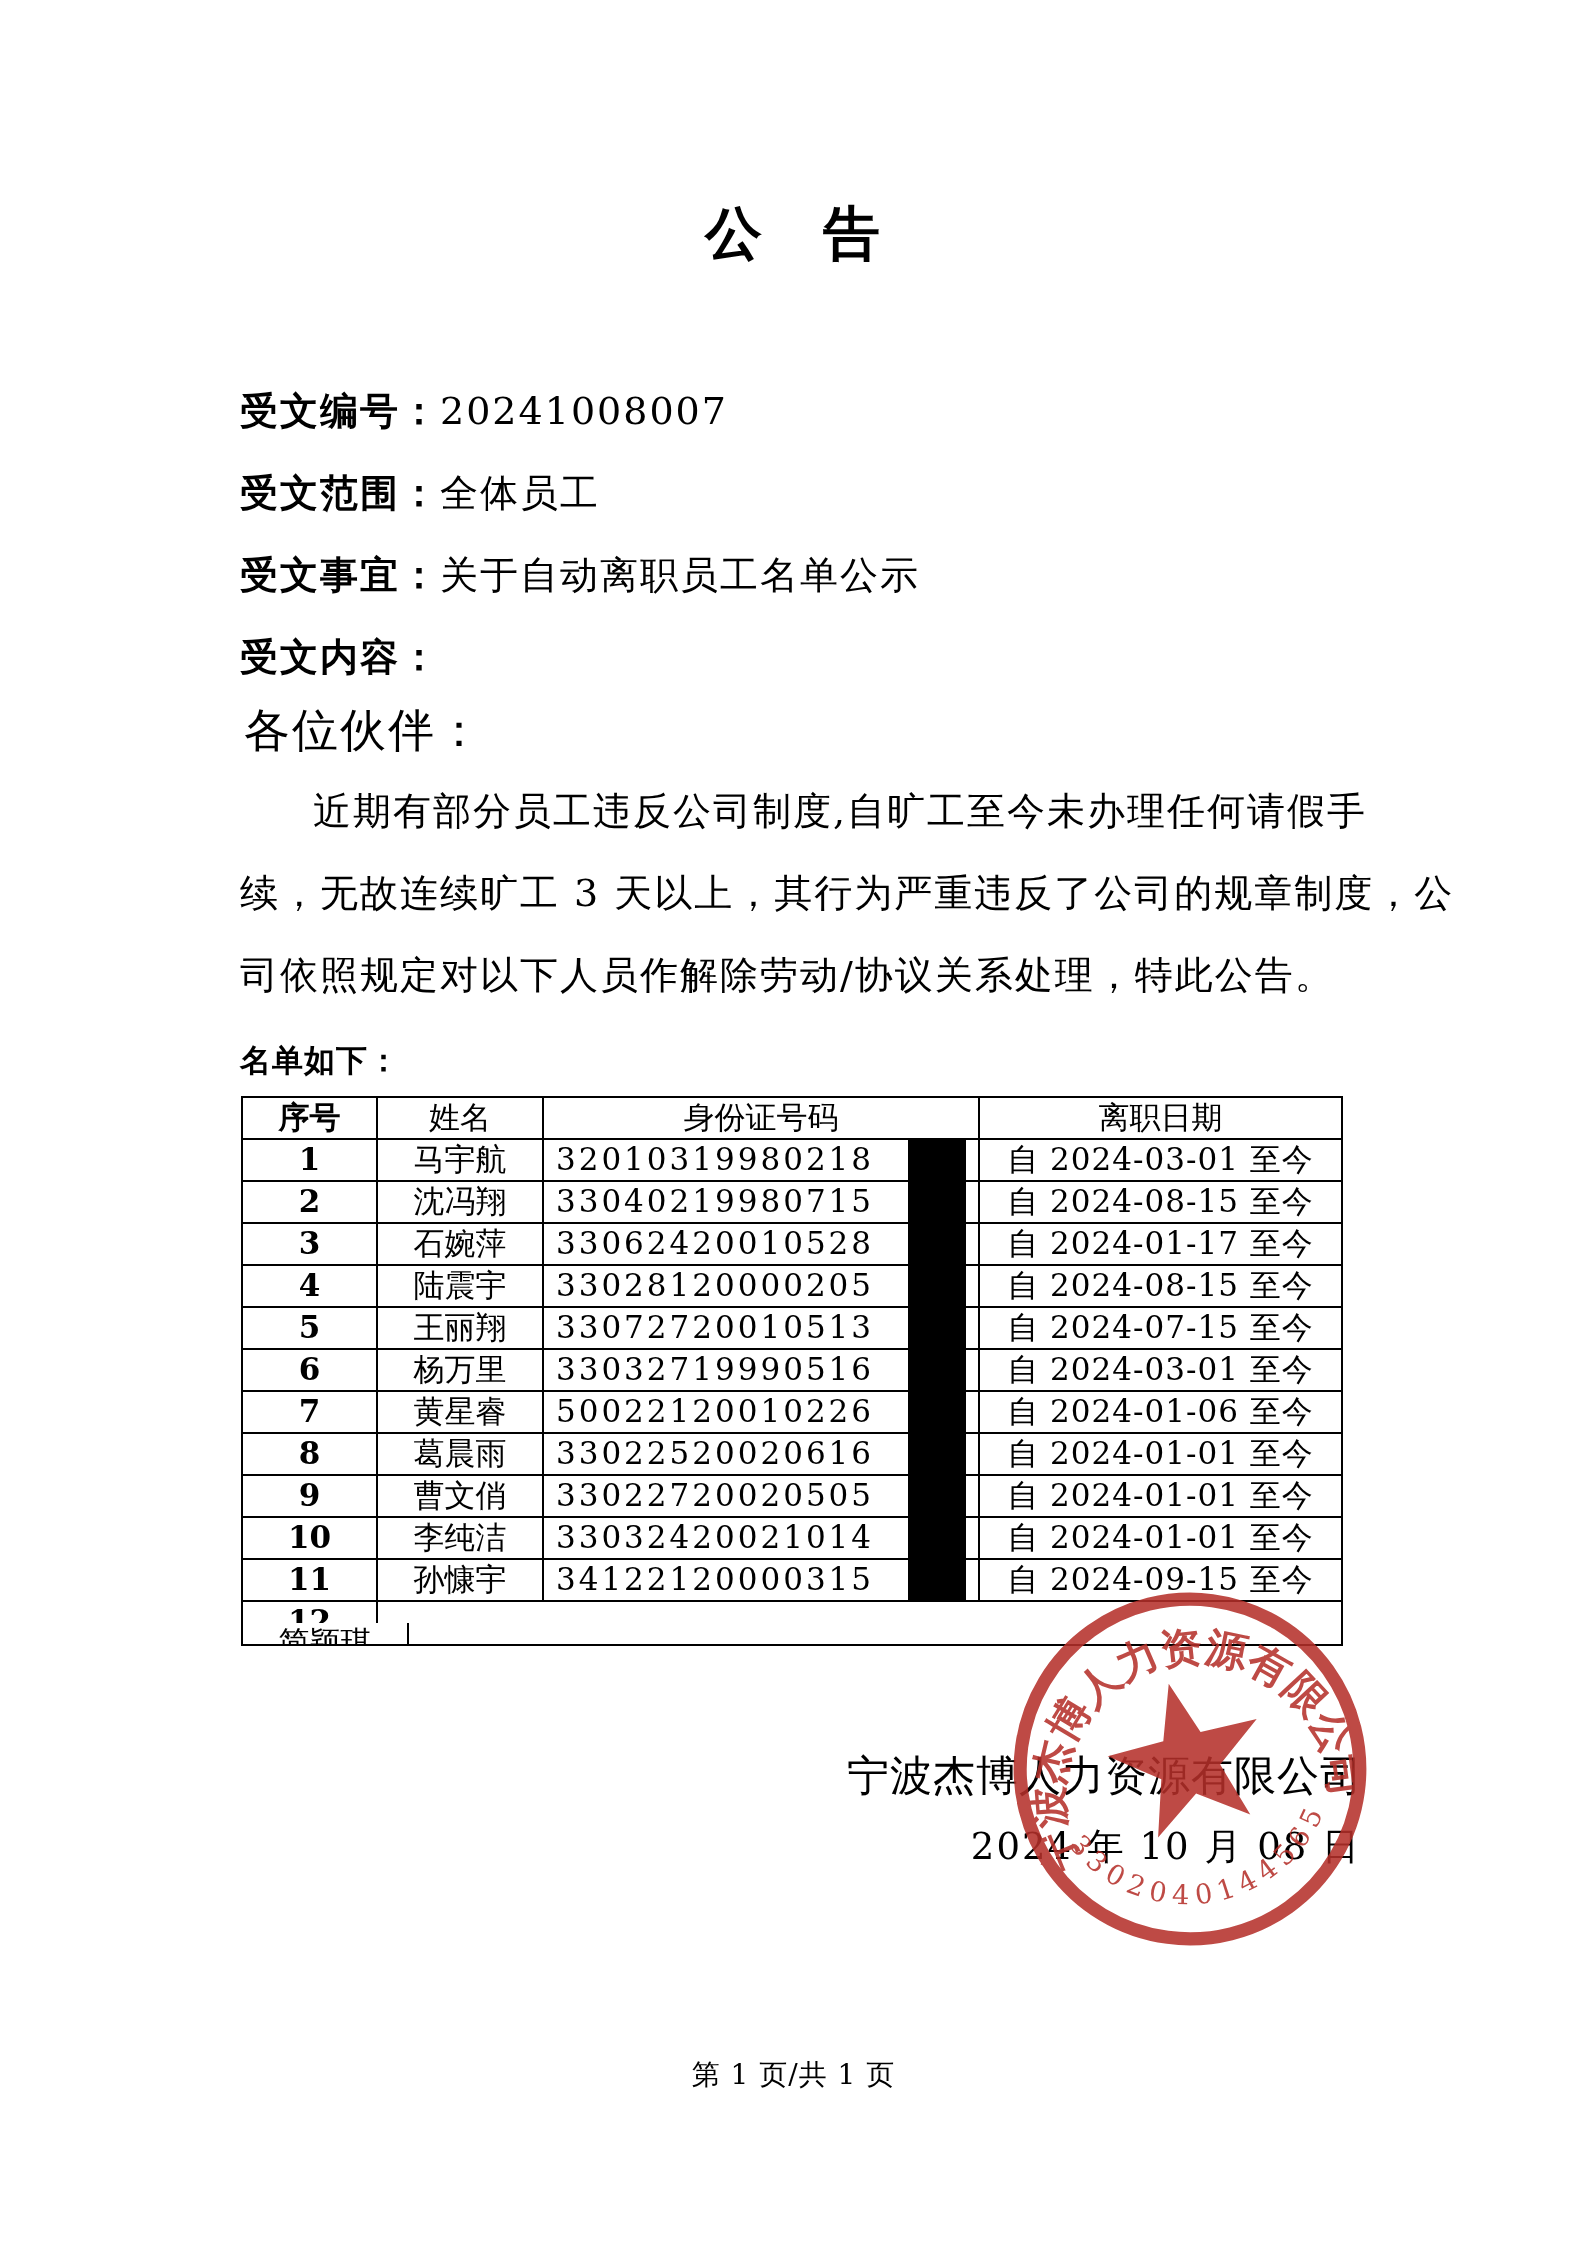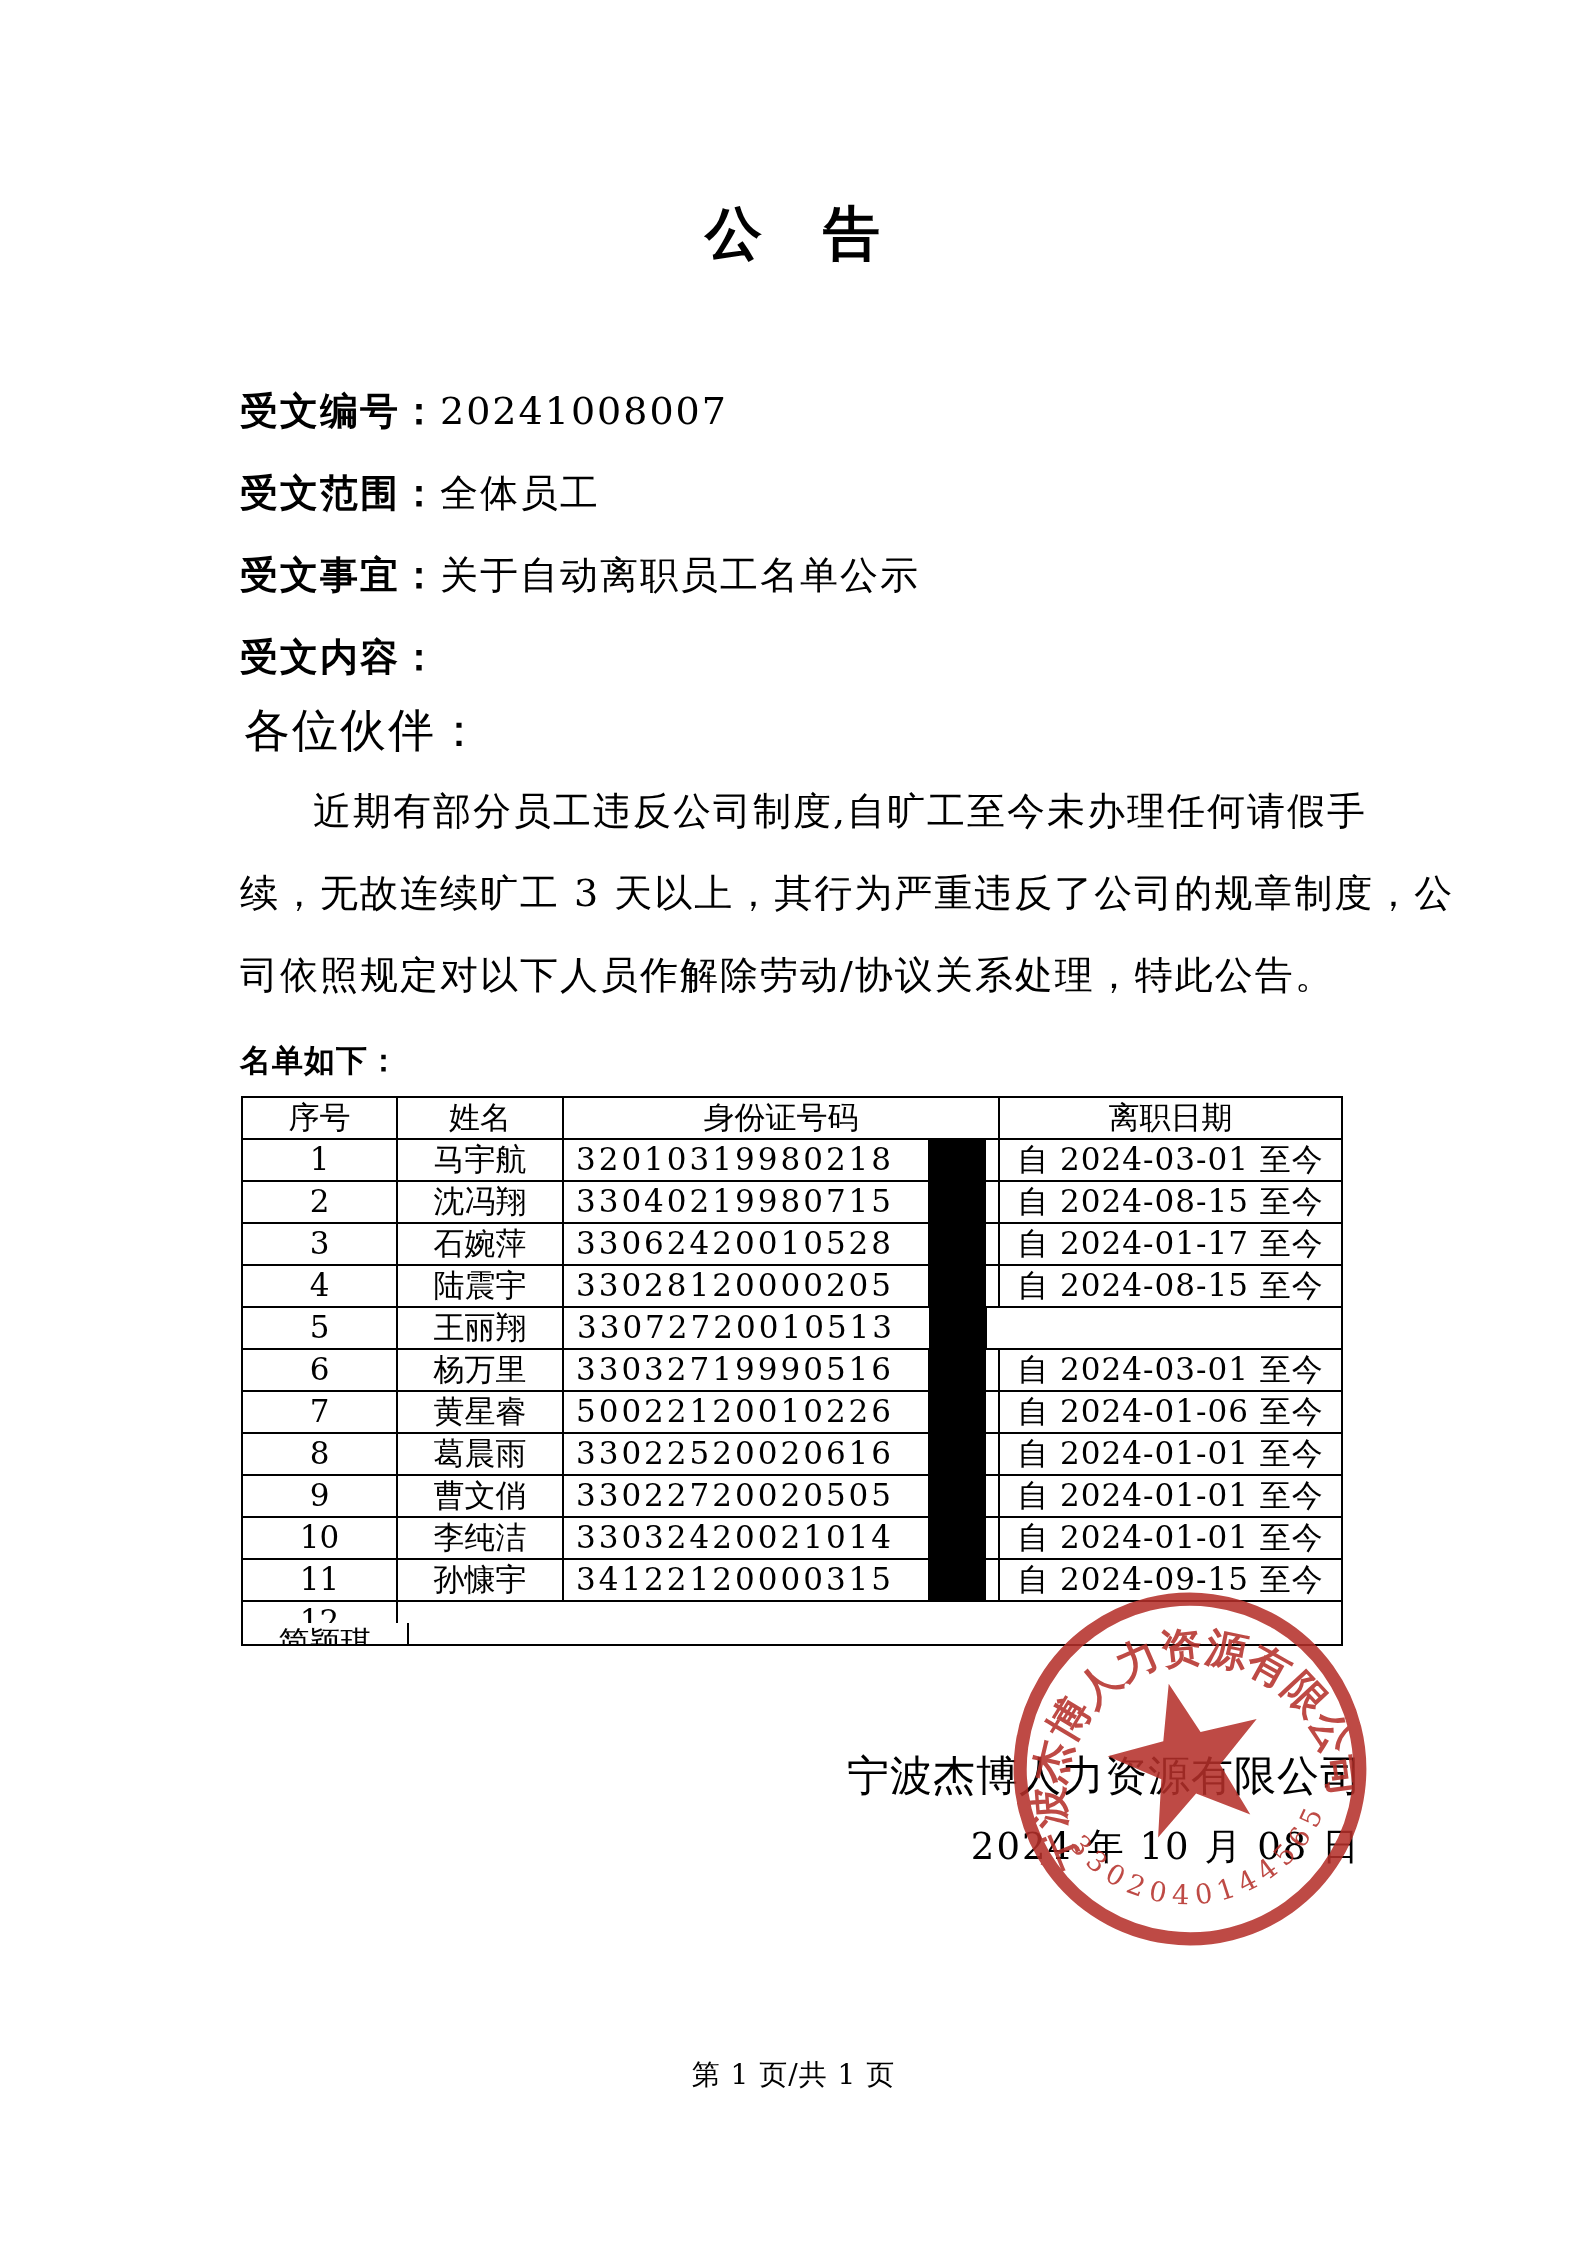--- a/index.html
+++ b/index.html
@@ -22,21 +22,21 @@
 
   .list-intro{position:absolute;left:240px;top:1040px;font-size:31px;font-weight:700;letter-spacing:1px;}
 
   .roster{position:absolute;left:241px;top:1096px;width:1102px;border:2px solid #000;box-sizing:border-box;
     font-size:31px;}
   .t-row{display:flex;height:42px;border-bottom:2px solid #000;box-sizing:border-box;}
   .roster .t-row:last-child{border-bottom:none;flex-direction:column;}
   .t-cell{box-sizing:border-box;border-right:2px solid #000;height:100%;line-height:39px;
     text-align:center;overflow:hidden;white-space:nowrap;}
   .t-cell:last-child{border-right:none;}
-  .c1{width:155px;} .c2{width:166px;} .c3{width:436px;} .c4{flex:1;}
+  .c1{width:135px;font-weight:bold;} .c2{width:166px;} .c3{width:436px;} .c4{flex:1;}
   .id-cell{display:flex;align-items:stretch;justify-content:center;gap:32px;}
   .id-digits{line-height:39px;letter-spacing:3px;}
   .redaction{width:58px;background:#000;margin-left:2px;}
   .date-cell{letter-spacing:1px;}
 
   .sig-company{position:absolute;right:224px;top:1748px;font-size:42px;letter-spacing:1px;white-space:nowrap;}
   .sig-date{position:absolute;right:226px;top:1822px;font-size:37px;letter-spacing:2px;white-space:nowrap;}
 
   .seal{position:absolute;left:1003px;top:1582px;width:374px;height:374px;
     transform:rotate(-14deg);opacity:0.87;}
@@ -121,20 +121,21 @@
           <div class="t-cell c4 date-cell">自 2024-08-15 至今</div>
         </div>
 
         <div class="t-row">
           <div class="t-cell c1">5</div>
           <div class="t-cell c2">王丽翔</div>
           <div class="t-cell c3 id-cell">
             <span class="id-digits">33072720010513</span>
             <span class="redaction"></span>
           </div>
+          <div class="t-cell c4 date-cell">自 2024-07-15 至今</div>
         </div>
 
         <div class="t-row">
           <div class="t-cell c1">6</div>
           <div class="t-cell c2">杨万里</div>
           <div class="t-cell c3 id-cell">
             <span class="id-digits">33032719990516</span>
             <span class="redaction"></span>
           </div>
           <div class="t-cell c4 date-cell">自 2024-03-01 至今</div>

